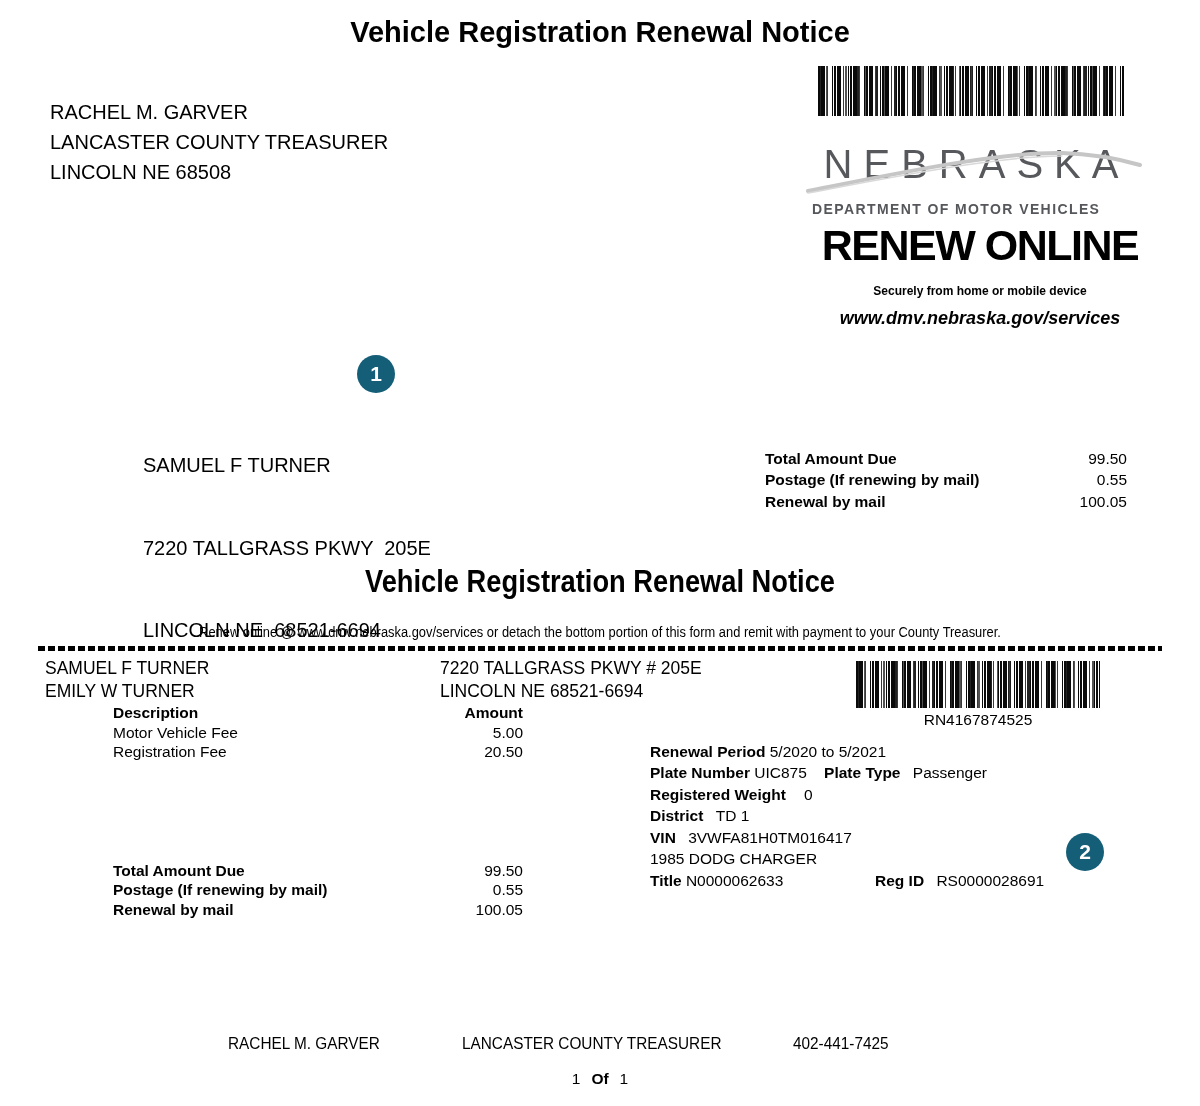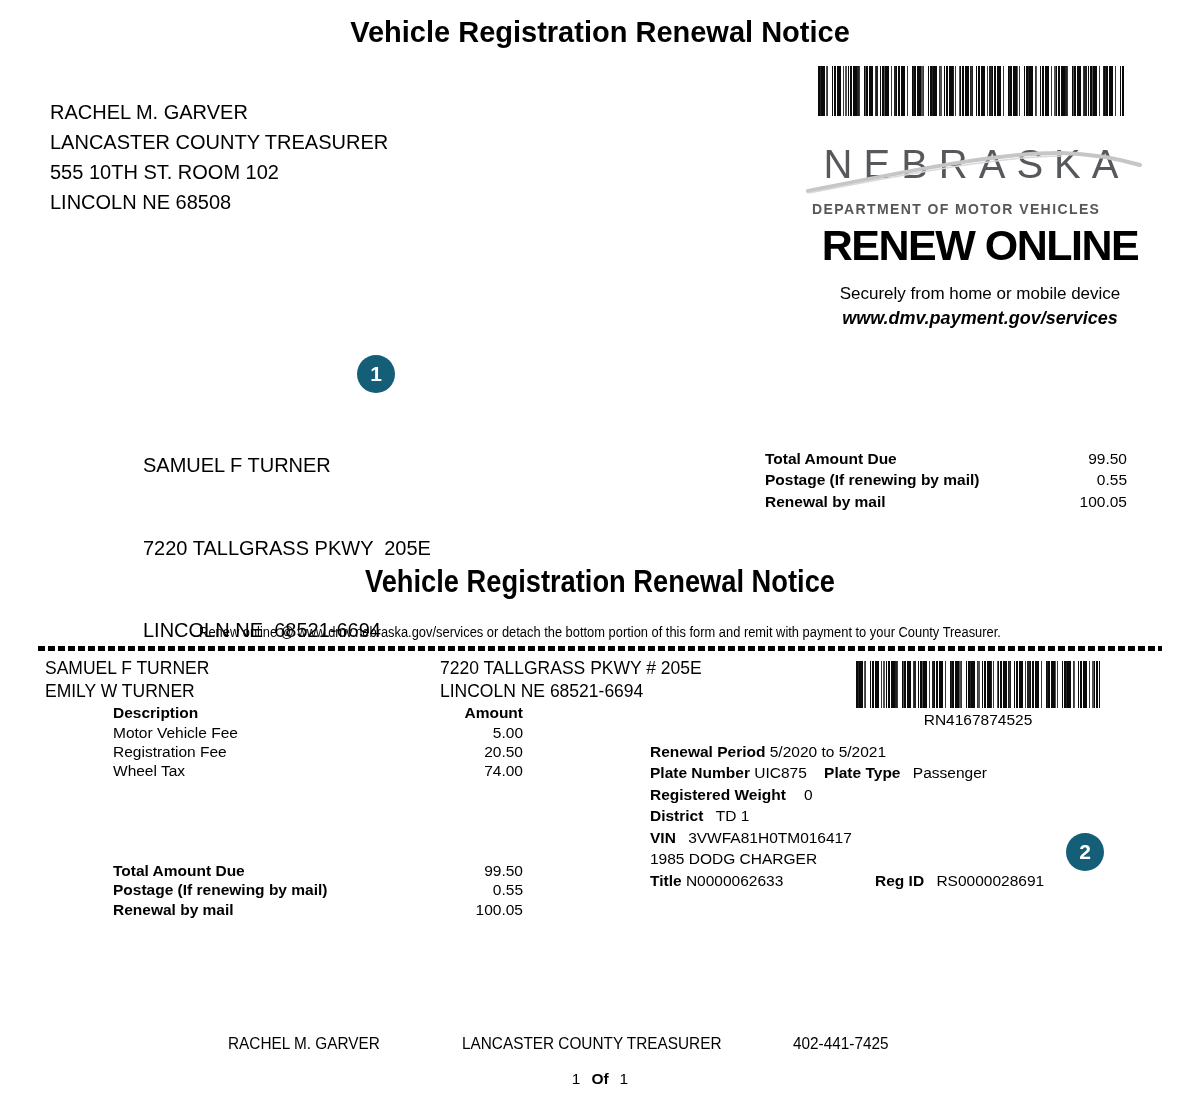--- a/index.html
+++ b/index.html
@@ -28,21 +28,21 @@
   }
   .barcode-top{left:818px;top:66px;width:306px;height:50px;}
   .barcode-top-label{left:818px;top:117px;width:306px;text-align:center;font-size:17px;}
   .logo-wrap{left:812px;top:134px;width:318px;height:66px;}
   .logo-text{position:absolute;left:0;top:8px;width:318px;text-align:center;
     font-size:40px;letter-spacing:11px;text-indent:11px;color:#56585c;line-height:44px;}
   .logo-swoosh{position:absolute;left:-8px;top:0;}
   .dept-line{left:812px;top:201px;width:318px;text-align:left;font-size:14px;font-weight:bold;
     letter-spacing:1.4px;color:#55575b;}
   .renew-online{left:788px;top:221px;width:384px;text-align:center;font-size:43px;font-weight:bold;letter-spacing:-1.5px;}
-  .tagline{left:788px;top:284px;width:384px;text-align:center;font-size:17px;font-weight:normal;}
+  .tagline{left:788px;top:284px;width:384px;text-align:center;font-size:12px;font-weight:bold;}
   .dmv-url{left:788px;top:308px;width:384px;text-align:center;font-size:18px;font-weight:bold;font-style:italic;}
 
   
   .badge{width:38px;height:38px;border-radius:50%;display:flex;align-items:center;justify-content:center;
     color:#fff;font-weight:bold;font-size:21px;background:#155e78;}
   .badge-1{left:357px;top:355px;}
   .badge-2{left:1066px;top:833px;}
 
   
   .summary-top{left:765px;top:448px;width:362px;font-size:15.5px;line-height:21.3px;}
@@ -90,37 +90,36 @@
 </head>
 <body>
 
 <div class="page">
 
   <div class="abs title-main">Vehicle Registration Renewal Notice</div>
 
   <div class="abs treasurer-block">
     <div>RACHEL M. GARVER</div>
     <div>LANCASTER COUNTY TREASURER</div>
-    <div>555 10TH ST. ROOM 102</div>
     <div>LINCOLN NE 68508</div>
   </div>
 
   <div class="abs barcode barcode-top"></div>
 
   <div class="abs logo-wrap">
     <div class="logo-text">NEBRASKA</div>
     <svg class="logo-swoosh" width="340" height="66" viewBox="0 0 340 66">
       <path d="M4,57 C100,38 195,18 258,19 C295,20 322,27 336,31" fill="none" stroke="#c6c6c6" stroke-width="4" stroke-linecap="round"></path>
       <path d="M4,59 C100,41 195,22 258,22" fill="none" stroke="#d9d9d9" stroke-width="1.5" stroke-linecap="round"></path>
     </svg>
   </div>
   <div class="abs dept-line">DEPARTMENT OF MOTOR VEHICLES</div>
   <div class="abs renew-online">RENEW ONLINE</div>
   <div class="abs tagline">Securely from home or mobile device</div>
-  <div class="abs dmv-url">www.dmv.payment.gov/services</div>
+  <div class="abs dmv-url">www.dmv.nebraska.gov/services</div>
 
   <div class="abs badge badge-1" style="background: rgb(21, 94, 120);">1</div>
 
   <div class="abs recipient-block pre">
     <div>SAMUEL F TURNER</div>
     <div class="pre">7220 TALLGRASS PKWY  205E</div>
     <div class="pre">LINCOLN NE  68521-6694</div>
   </div>
 
   <div class="abs summary-top">
@@ -159,24 +158,20 @@
     <span>Amount</span>
   </div>
   <div class="abs fees-rows">
     <div class="fee-row">
       <span>Motor Vehicle Fee</span>
       <span>5.00</span>
     </div>
     <div class="fee-row">
       <span>Registration Fee</span>
       <span>20.50</span>
-    </div>
-    <div class="fee-row">
-      <span>Wheel Tax</span>
-      <span>74.00</span>
     </div>
   </div>
 
   <div class="abs totals-bottom">
     <div class="tot-row">
       <span class="lbl">Total Amount Due</span>
       <span>99.50</span>
     </div>
     <div class="tot-row">
       <span class="lbl">Postage (If renewing by mail)</span>

